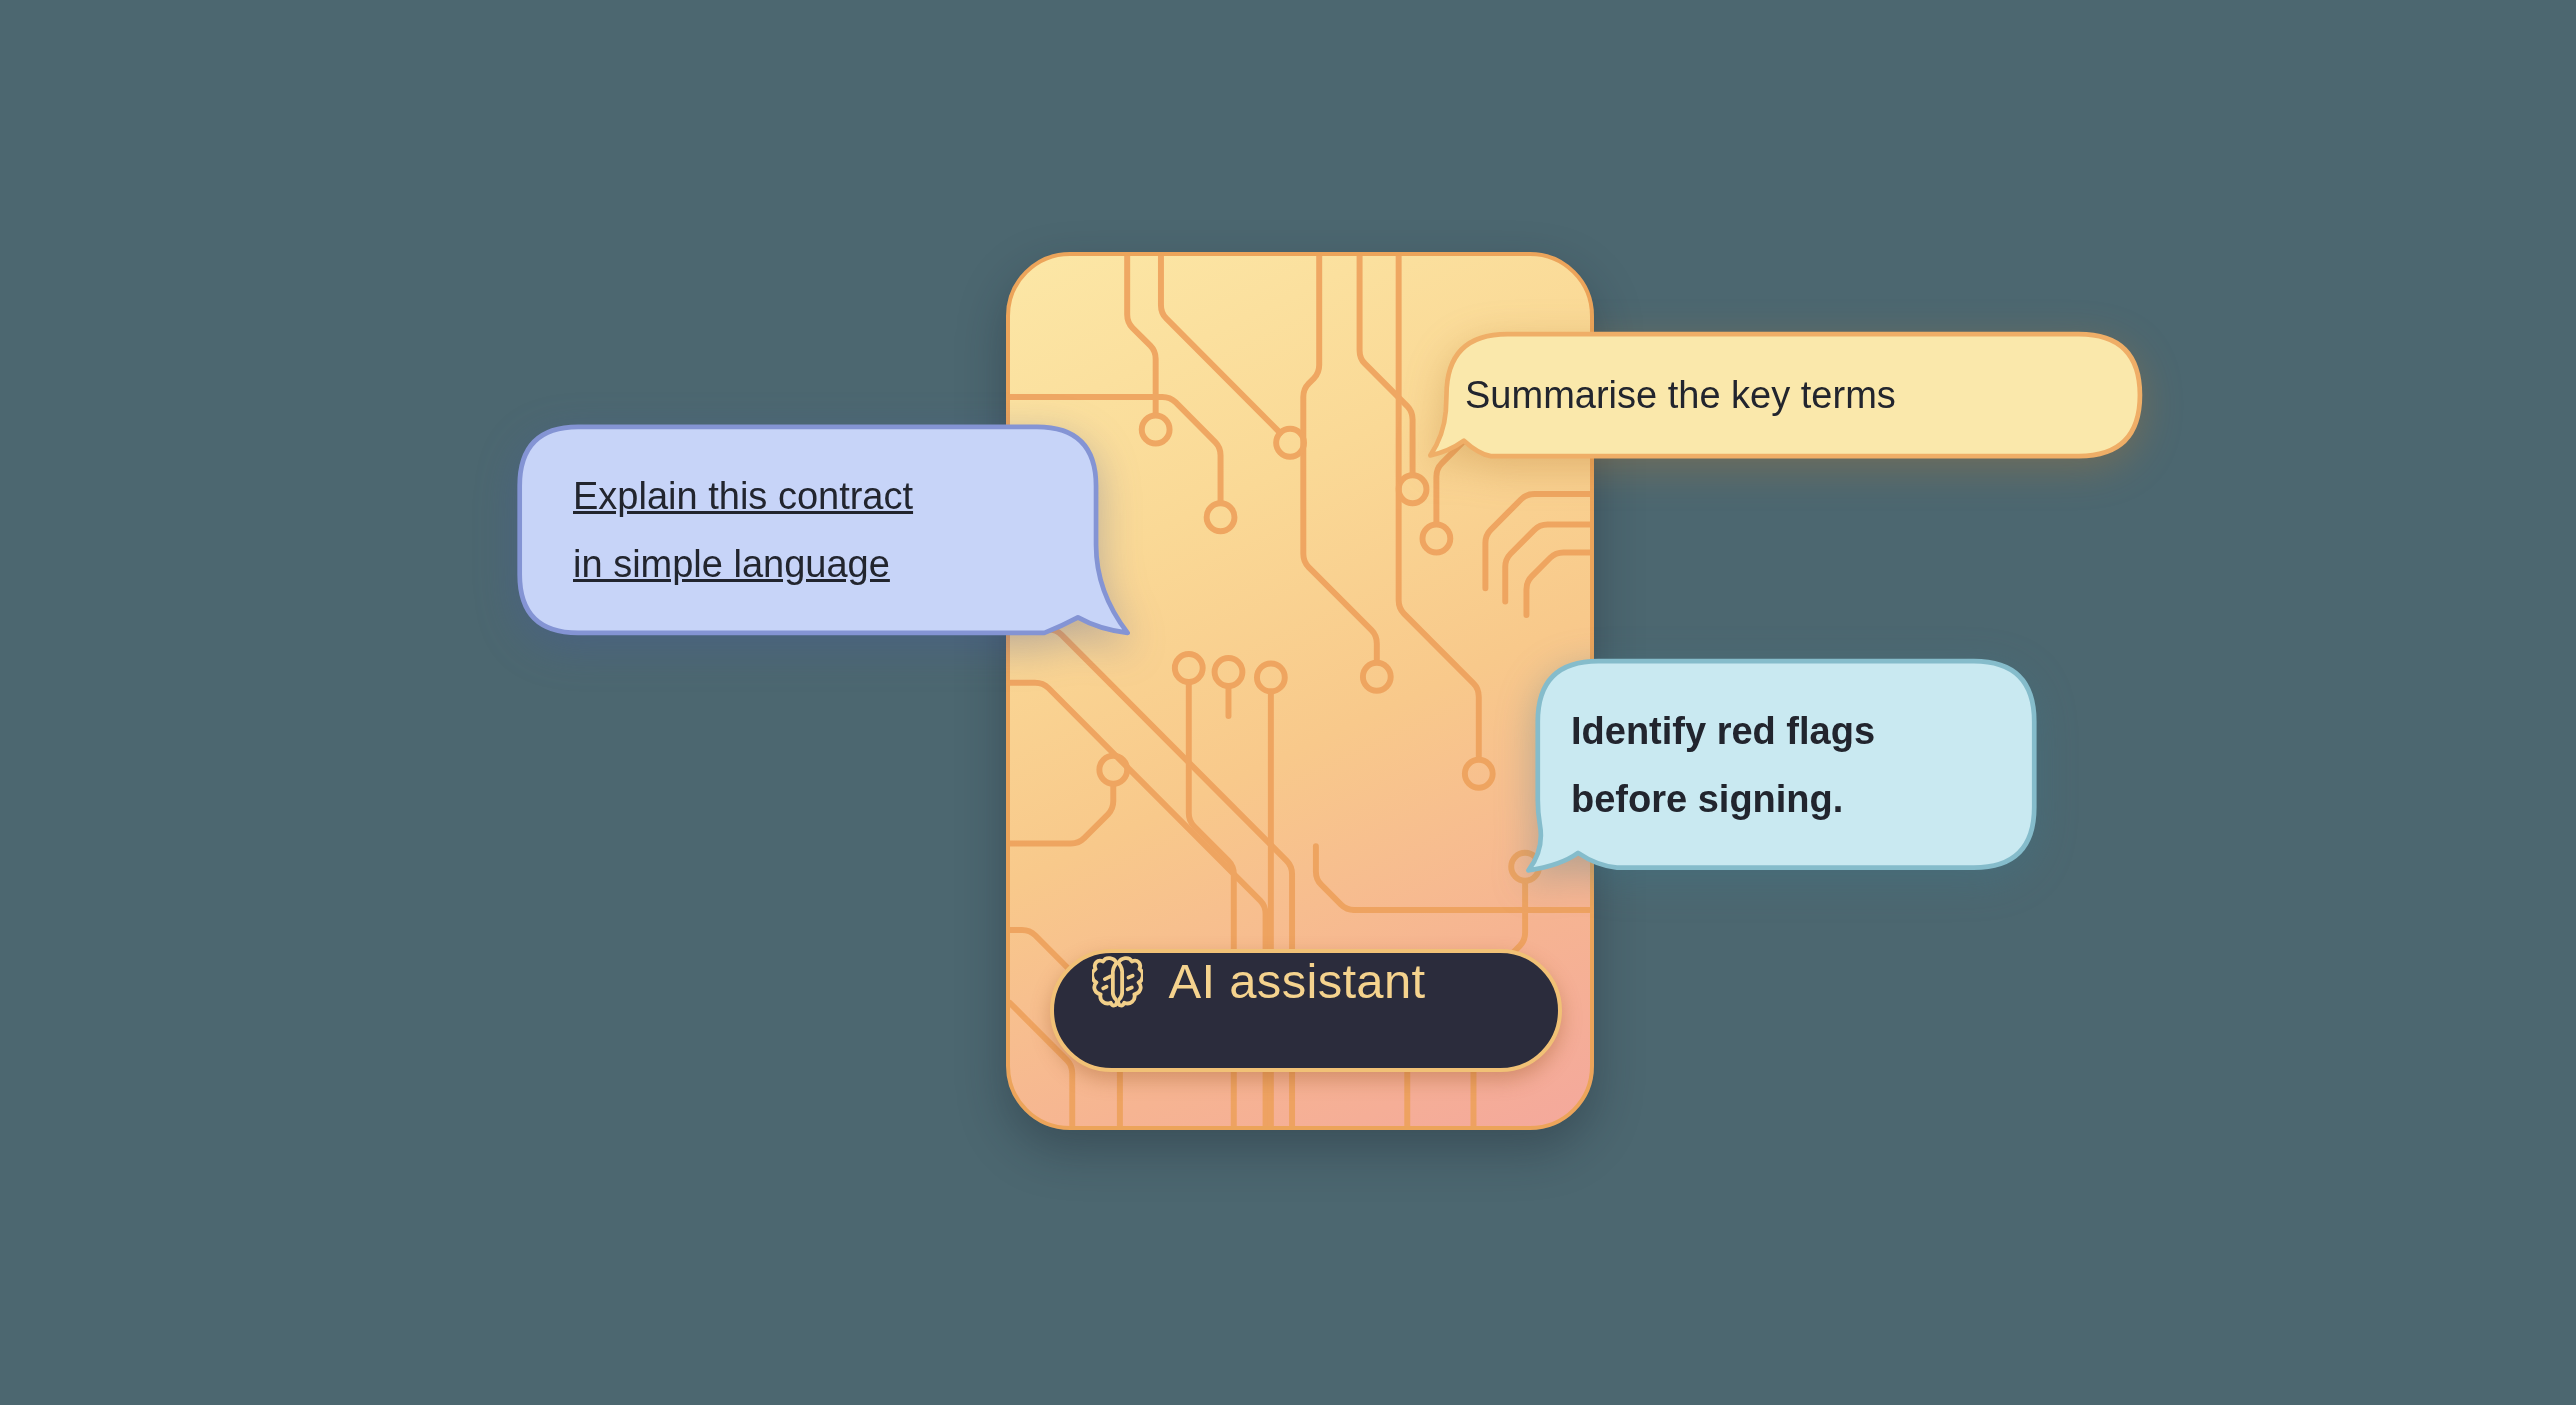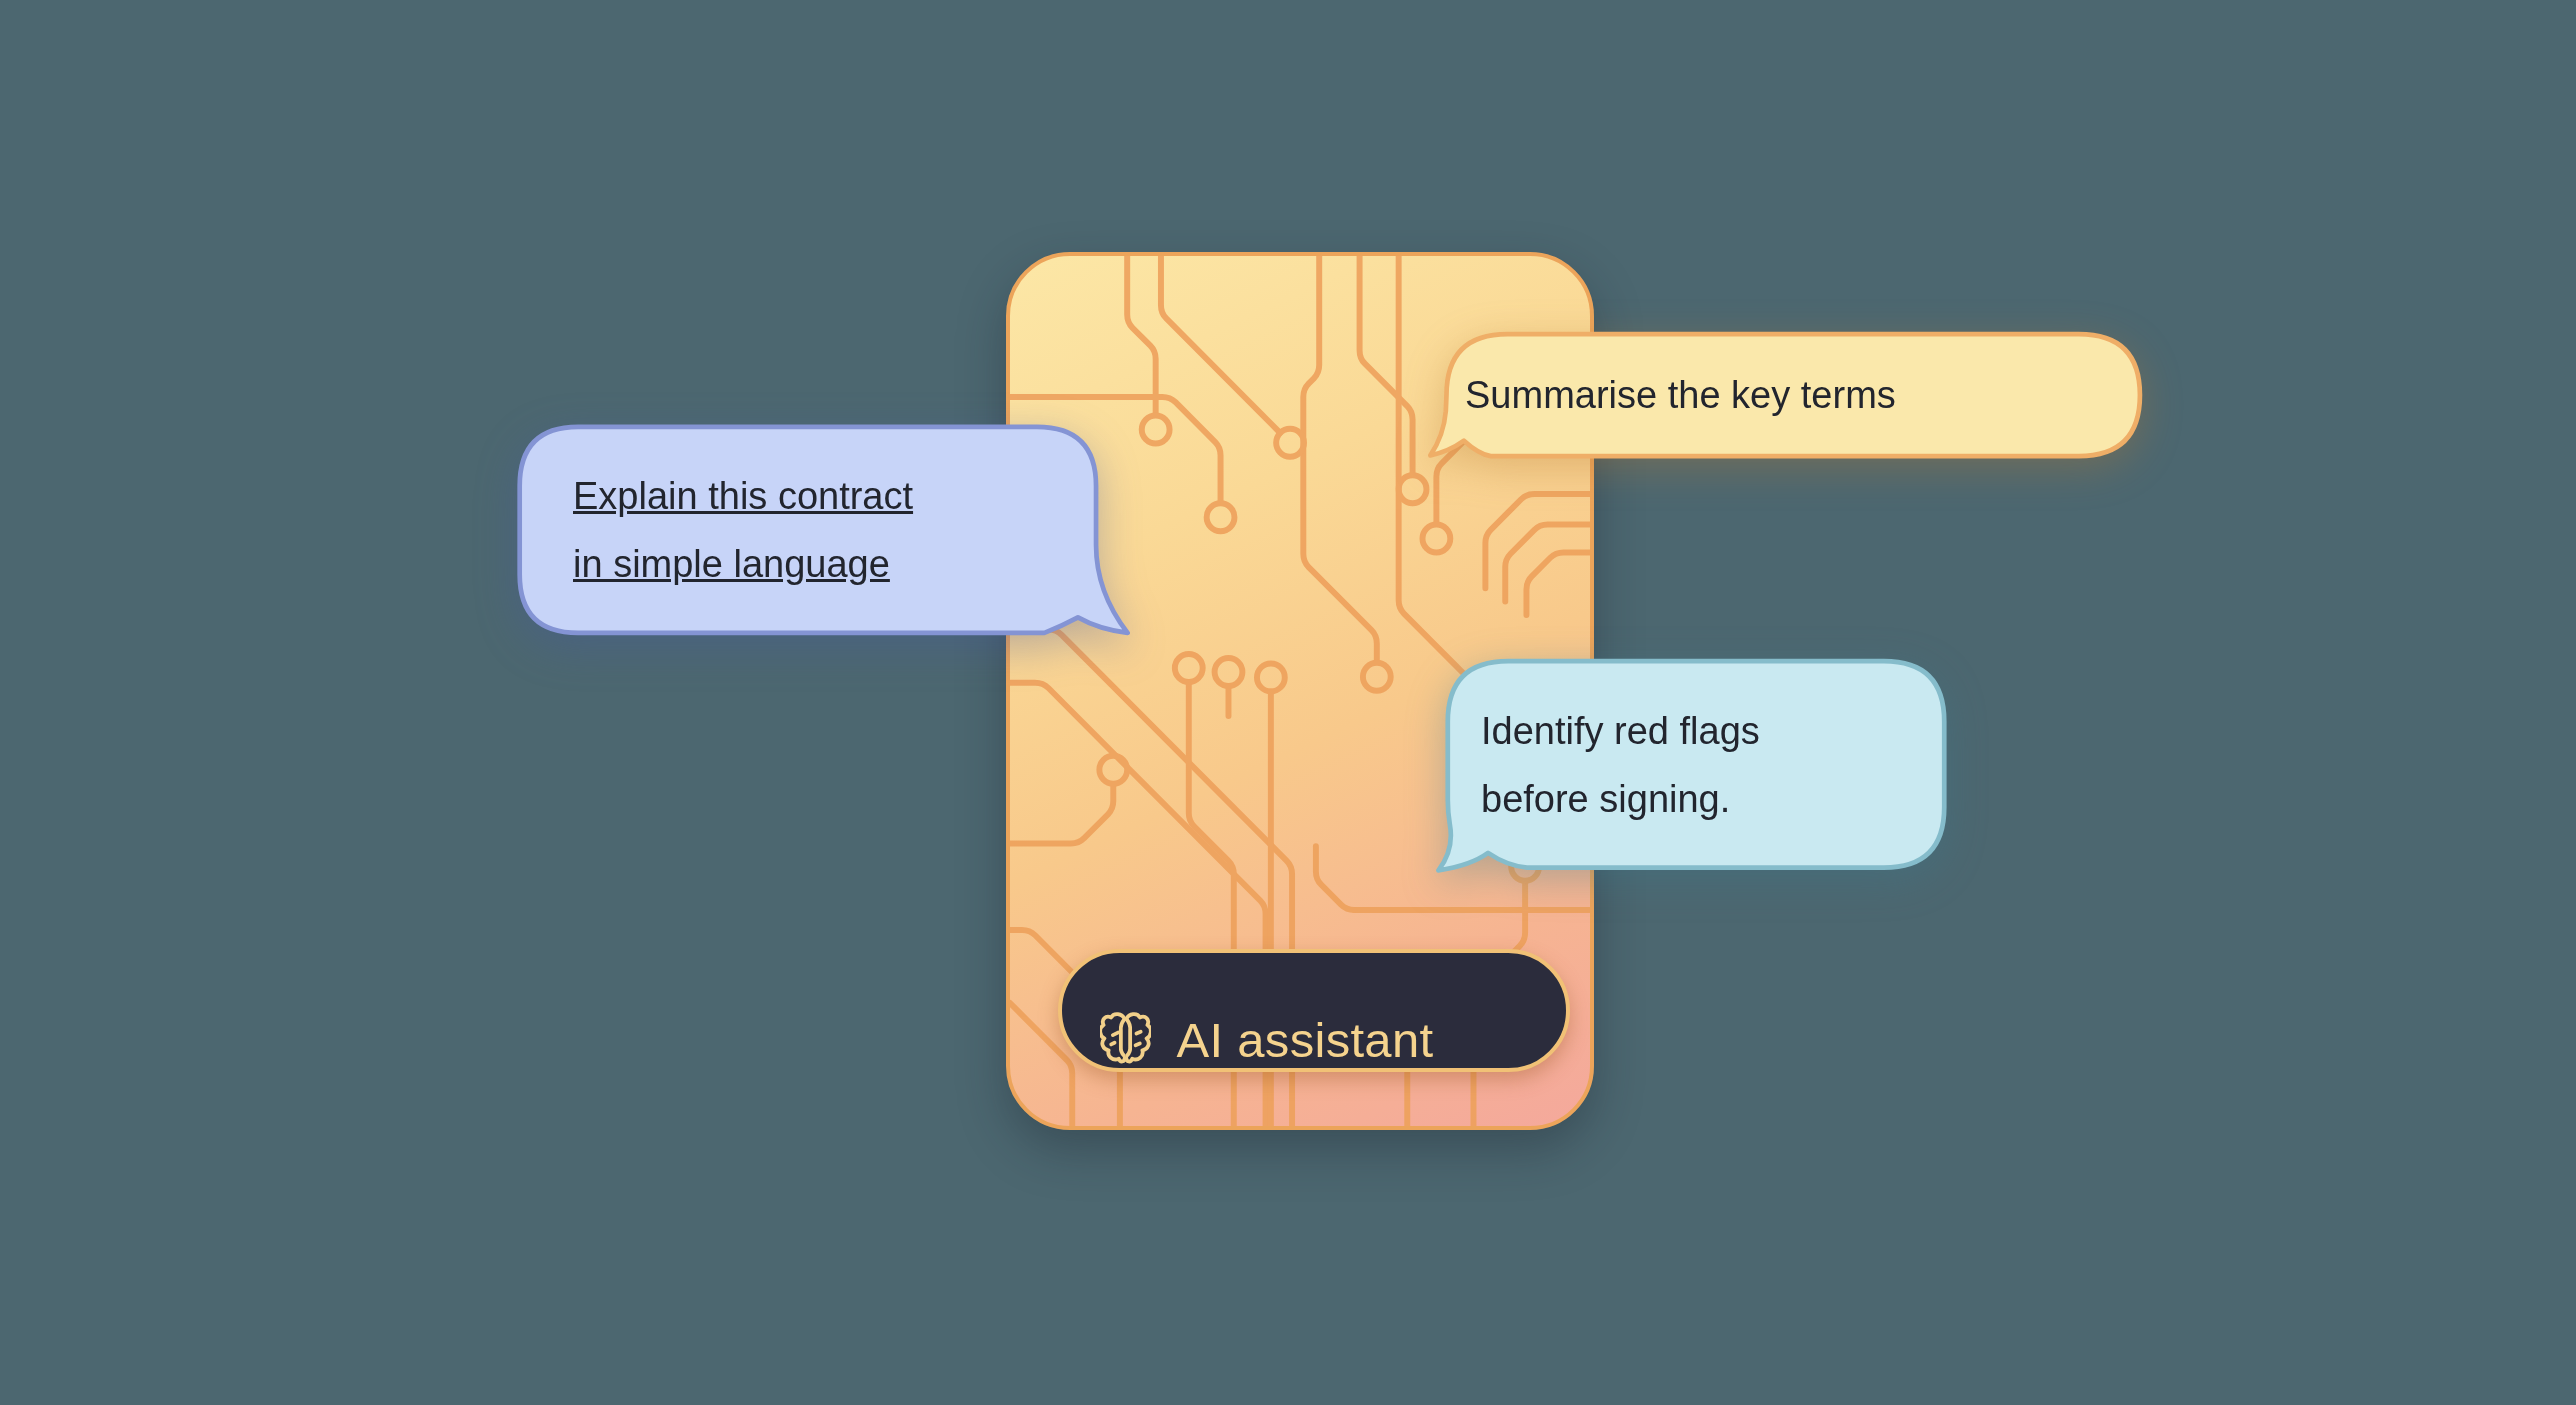--- a/index.html
+++ b/index.html
@@ -21,26 +21,26 @@
     background: linear-gradient(155deg, #FCE7A6 0%, #FAD996 30%, #F8C98B 55%, #F6B492 80%, #F4A89C 100%);
     box-shadow: 0 20px 47px rgba(25,35,45,0.35);
     overflow: hidden;
     z-index: 1;
   }
   .card svg.circuit { position: absolute; left: 0; top: 0; width: 100%; height: 100%; }
 
   
   .pill {
     position: absolute;
-    left: 48px; top: 693px;
+    left: 40px; top: 693px;
     width: 466px; height: 115px;
     background: #2B2C3C;
     border: 4.7px solid #F1C176;
     border-radius: 64px;
-    display: flex; align-items: flex-end;
+    display: flex; align-items: flex-start;
     padding-left: 38px;
     box-sizing: content-box;
     gap: 25.5px;
     box-shadow: 0 8px 19px rgba(150,80,30,0.35);
     cursor: pointer;
   }
   .pill .label {
     font-size: 49px;
     color: #F5D38E;
     letter-spacing: 0.3px;
@@ -60,21 +60,21 @@
   .bubble-explain  svg { filter: drop-shadow(0 12px 20px rgba(70,90,160,0.35)); }
   .bubble-summarise svg { filter: drop-shadow(0 10.7px 19px rgba(180,120,50,0.35)); }
   .bubble-redflags svg { filter: drop-shadow(0 10.7px 19px rgba(60,120,140,0.35)); }
 
   .bubble-explain   { left: 517px;  top: 424px; }
   .bubble-explain .txt  { left: 56px; top: 2.7px; width: 517px; height: 207px; text-decoration: underline; }
 
   .bubble-summarise { left: 1421px; top: 332px; }
   .bubble-summarise .txt { left: 44px; top: 2px; width: 671px; height: 122px; }
 
-  .bubble-redflags  { left: 1429px; top: 659px; }
+  .bubble-redflags  { left: 1519px; top: 659px; font-weight: bold; }
   .bubble-redflags .txt  { left: 52px; top: 2px; width: 463px; height: 207px; }
 </style>
 </head>
 <body>
 
 <div class="stage">
 
   <div class="card">
     <svg class="circuit" viewBox="0 0 876 1309" preserveAspectRatio="none">
       <g fill="none" stroke-width="9" stroke-linecap="round" stroke-linejoin="round" opacity="0.9" stroke="#EEA15C">

